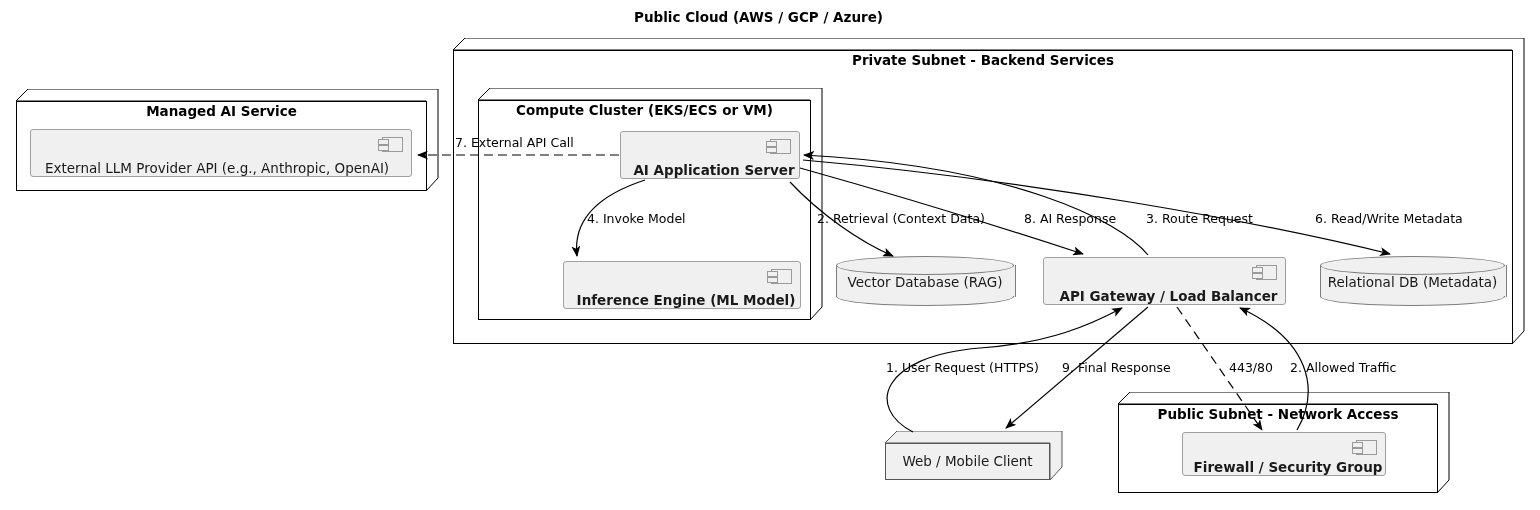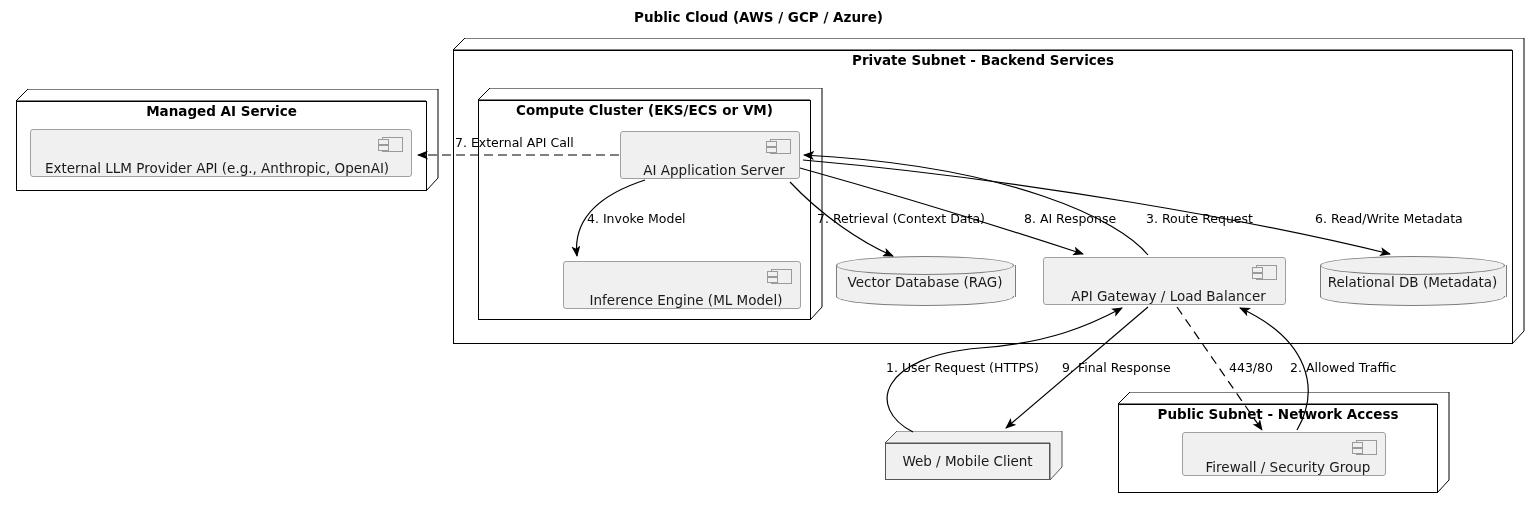--- a/index.html
+++ b/index.html
@@ -9,21 +9,21 @@
 
   
   .node{position:absolute;box-sizing:border-box;}
   .node-title{position:absolute;left:0;right:12px;top:14px;text-align:center;
               font-weight:bold;font-size:13.5px;color:#000;}
 
   
   .comp{position:absolute;box-sizing:border-box;background:#f0f0f0;border:1px solid #a0a0a0;
         border-radius:3px;display:flex;align-items:flex-end;}
   .comp-label{font-size:13.5px;color:#1a1a1a;padding-left:14px;white-space:nowrap;}
-  .comp-label.ctr{width:100%;text-align:center;padding-left:8px;}
+  .comp-label.ctr{width:100%;text-align:center;padding-left:8px;font-weight:bold;}
   .comp-icon{position:absolute;right:8px;top:7px;width:19px;height:13px;
              border:1.3px solid #9a9a9a;background:#f0f0f0;}
   .comp-icon:before,.comp-icon:after{content:"";position:absolute;left:-5px;width:9px;height:4px;
              border:1.3px solid #9a9a9a;background:#f0f0f0;}
   .comp-icon:before{top:1px;}
   .comp-icon:after{top:7px;}
 
   
   .db{position:absolute;box-sizing:border-box;padding-left:44px;}
   .db .body{position:absolute;left:0;top:9px;width:100%;height:calc(100% - 18px);
@@ -164,20 +164,20 @@
     <path d="M1177,307 L1262,430" fill="none" stroke="#000" stroke-width="1.2" stroke-dasharray="9,6" marker-end="url(#ah)"></path>
   </g>
 
   <g>
     <path d="M1297,430 C1320,390 1310,340 1240,308" fill="none" stroke="#000" stroke-width="1.2" marker-end="url(#ah)"></path>
   </g>
 </svg>
 
 <div class="edge-label" style="left:455px;top:135px;">7. External API Call</div>
 <div class="edge-label" style="left:587px;top:211px;">4. Invoke Model</div>
-<div class="edge-label" style="left:817px;top:211px;">7. Retrieval (Context Data)</div>
+<div class="edge-label" style="left:817px;top:211px;">2. Retrieval (Context Data)</div>
 <div class="edge-label" style="left:1024px;top:211px;">8. AI Response</div>
 <div class="edge-label" style="left:1146px;top:211px;">3. Route Request</div>
 <div class="edge-label" style="left:1315px;top:211px;">6. Read/Write Metadata</div>
 <div class="edge-label" style="left:886px;top:360px;">1. User Request (HTTPS)</div>
 <div class="edge-label" style="left:1062px;top:360px;text-align:center;">9. Final Response</div>
 <div class="edge-label" style="left:1229px;top:360px;text-align:right;">443/80</div>
 <div class="edge-label" style="left:1290px;top:360px;">2. Allowed Traffic</div>
 
 </body></html>

